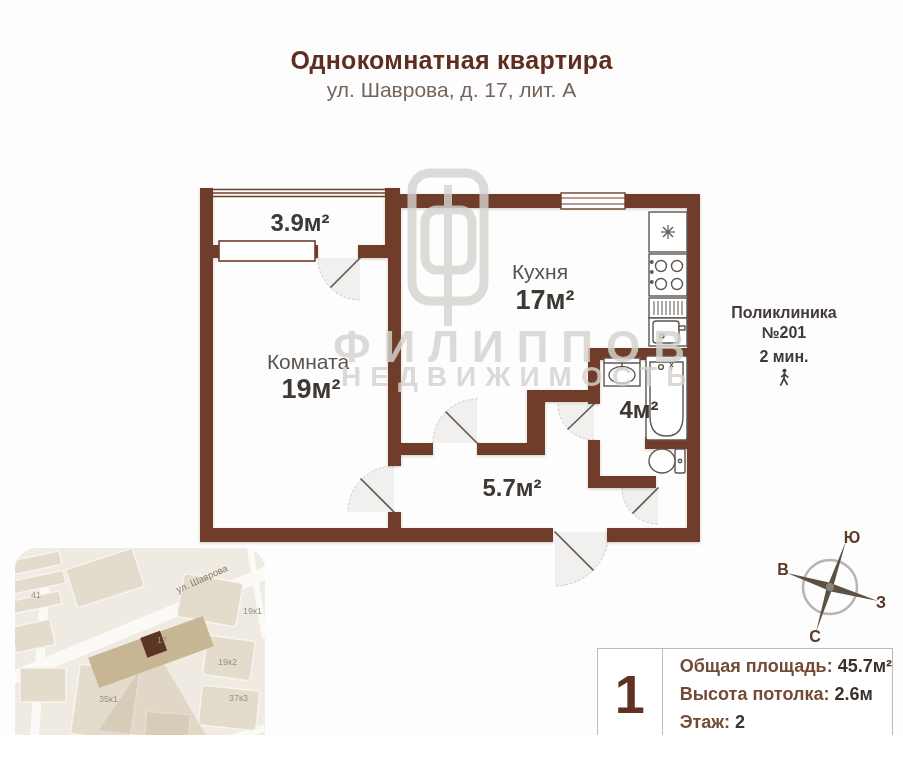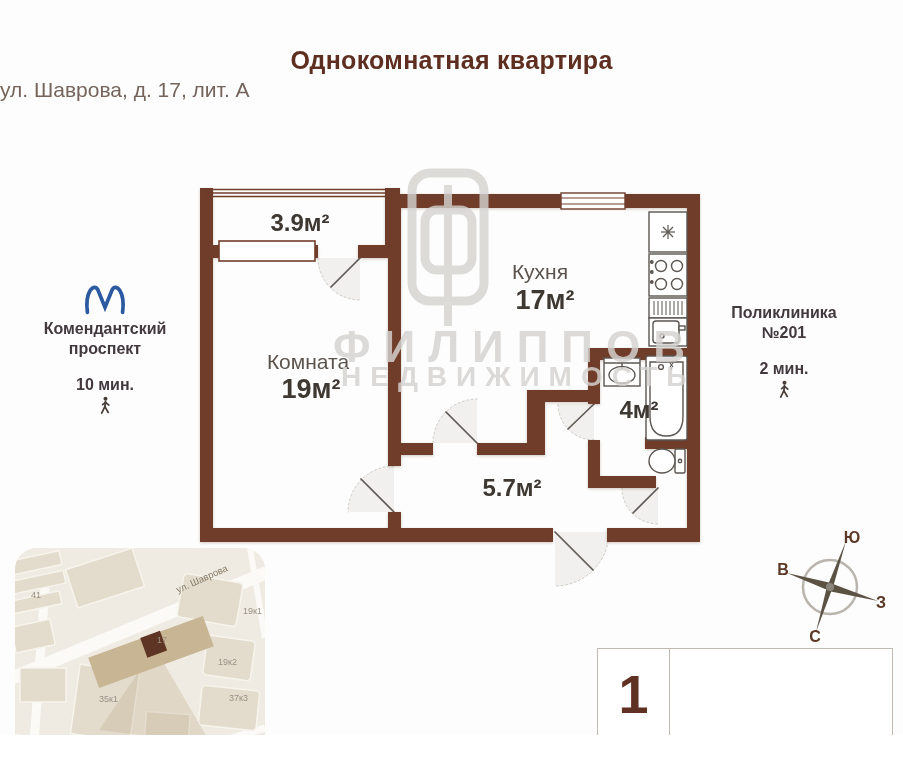--- a/index.html
+++ b/index.html
@@ -6,27 +6,27 @@
     --wall:#713d2b; --title:#5e2f21; --subtitle:#75645b; --textdark:#42393f;
     --blue:#2c5aa0; --labelbold:#3e3833; --labelreg:#5b534d;
     --infolabel:#744a36; --infovalue:#3a322b; --num:#5f3123; --wm:#d5d3d0;
   }
   html,body{margin:0;padding:0;background:#fff;}
   .page{position:relative;width:903px;height:735px;background:#fdfdfd;overflow:hidden;
         font-family:"Liberation Sans","DejaVu Sans",sans-serif;}
   .abs{position:absolute;}
   
   .title{left:0;top:46px;width:903px;text-align:center;font-size:25px;font-weight:bold;color:var(--title);letter-spacing:.3px;}
-  .subtitle{left:0;top:78px;width:903px;text-align:left;font-size:21px;color:var(--subtitle);}
+  .subtitle{left:0;top:78px;width:903px;text-align:center;font-size:21px;color:var(--subtitle);}
   
   .landmark{width:170px;text-align:center;color:var(--textdark);}
   .lm-metro{left:20px;top:281px;}
   .lm-clinic{left:699px;top:303px;}
   .lm-name{font-size:16px;font-weight:bold;line-height:20px;}
-  .lm-time{font-size:16px;font-weight:bold;margin-top:17px;}
+  .lm-time{font-size:16px;font-weight:bold;margin-top:5px;}
   .lm-walk{margin-top:2px;}
   
   text.areaB{font:bold 24px "Liberation Sans",sans-serif;fill:var(--labelbold);}
   text.areaXL{font:bold 27px "Liberation Sans",sans-serif;fill:var(--labelbold);}
   text.roomname{font:21px "Liberation Sans",sans-serif;fill:var(--labelreg);}
   
   .wm{color:var(--wm);opacity:.82;font-weight:bold;white-space:nowrap;pointer-events:none;}
   .wm1{left:333px;top:299px;font-size:44px;letter-spacing:13px;margin-top:23px;}
   .wm2{left:341px;top:361px;font-size:28px;letter-spacing:9px;}
   .wm-emblem{left:406px;top:168px;opacity:.8;pointer-events:none;}
@@ -46,40 +46,20 @@
   .info-row .val{color:var(--infovalue);}
 </style>
 </head>
 <body>
 
 <div class="page">
 
   <div class="abs title">Однокомнатная квартира</div>
   <div class="abs subtitle">ул. Шаврова, д. 17, лит. А</div>
 
-  <div class="abs landmark lm-metro">
-    <svg width="44" height="34" viewBox="0 0 40 30">
-      <path d="M4,28 C1.5,9 10,1 13.5,7.5 L20,23.5 L26.5,7.5 C30,1 38.5,9 36,28" fill="none" stroke="var(--blue)" stroke-width="3.4" stroke-linecap="round"></path>
-    </svg>
-    <div class="lm-name">Комендантский</div>
-    <div class="lm-name">проспект</div>
-    <div class="lm-time">10 мин.</div>
-    <div class="lm-walk">
-      <svg width="15" height="19" viewBox="0 0 14 18">
-        <g stroke="#473c38" stroke-width="1.6" stroke-linecap="round" fill="none">
-          <circle cx="7" cy="2.6" r="1.9" fill="#473c38" stroke="none"></circle>
-          <path d="M7,5 L6.4,10"></path>
-            <path d="M7,6.2 L10.2,8.6"></path>
-            <path d="M7,6.2 L4.3,8.2"></path>
-          <path d="M6.4,10 L9.6,15.6"></path>
-            <path d="M6.4,10 L5,13 L3.4,16.2"></path>
-        </g>
-      </svg>
-    </div>
-  </div>
 
   <div class="abs landmark lm-clinic">
     <div class="lm-name">Поликлиника</div>
     <div class="lm-name">№201</div>
     <div class="lm-time">2 мин.</div>
     <div class="lm-walk">
       <svg width="15" height="19" viewBox="0 0 14 18">
         <g stroke="#473c38" stroke-width="1.6" stroke-linecap="round" fill="none">
           <circle cx="7" cy="2.6" r="1.9" fill="#473c38" stroke="none"></circle>
           <path d="M7,5 L6.4,10"></path>
@@ -290,15 +270,20 @@
     <polygon points="12,48 56,66.5 103,76 54,57.5" fill="#5c5244"></polygon>
     <circle cx="55" cy="62" r="4" fill="#8a857c"></circle>
     <text x="77" y="18" text-anchor="middle">Ю</text>
     <text x="8" y="50" text-anchor="middle">В</text>
     <text x="106" y="83" text-anchor="middle">З</text>
     <text x="40" y="117" text-anchor="middle">С</text>
   </svg>
 
   <div class="abs info">
     <div class="info-num">1</div>
+    <div class="info-rows">
+      <div class="info-row"><span class="lbl">Общая площадь: </span><span class="val">45.7м²</span></div>
+      <div class="info-row"><span class="lbl">Высота потолка: </span><span class="val">2.6м</span></div>
+      <div class="info-row"><span class="lbl">Этаж: </span><span class="val">2</span></div>
+    </div>
   </div>
 
 </div>
 
 </body></html>

